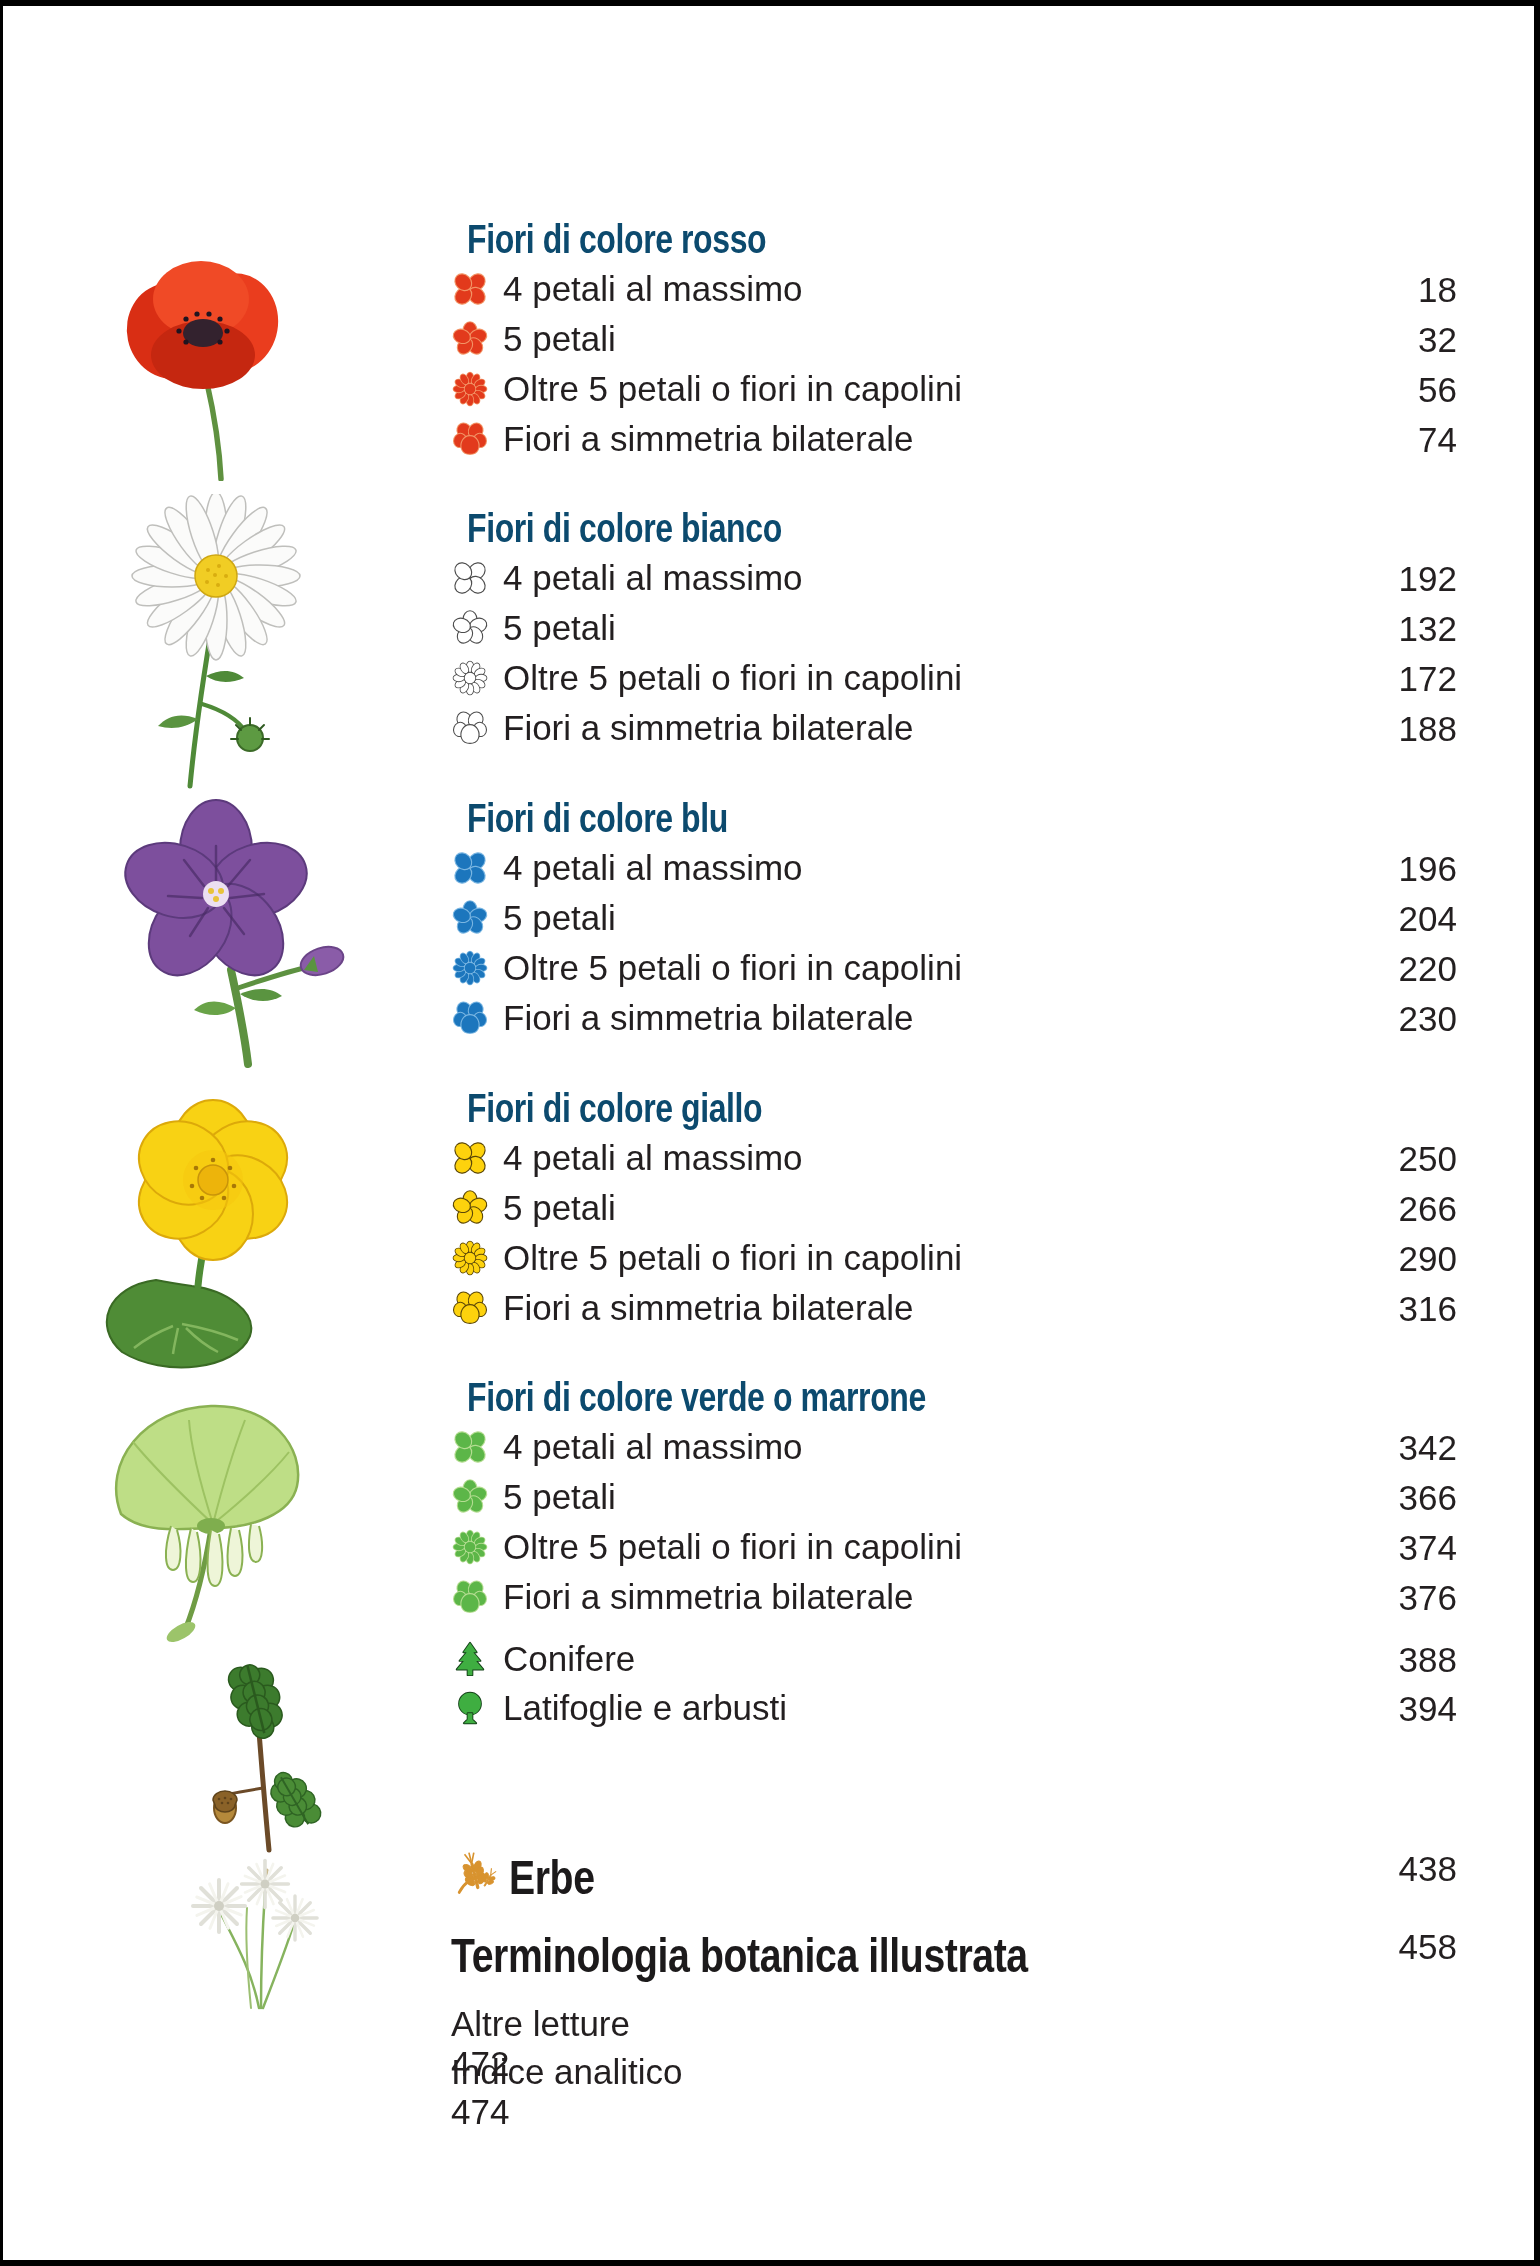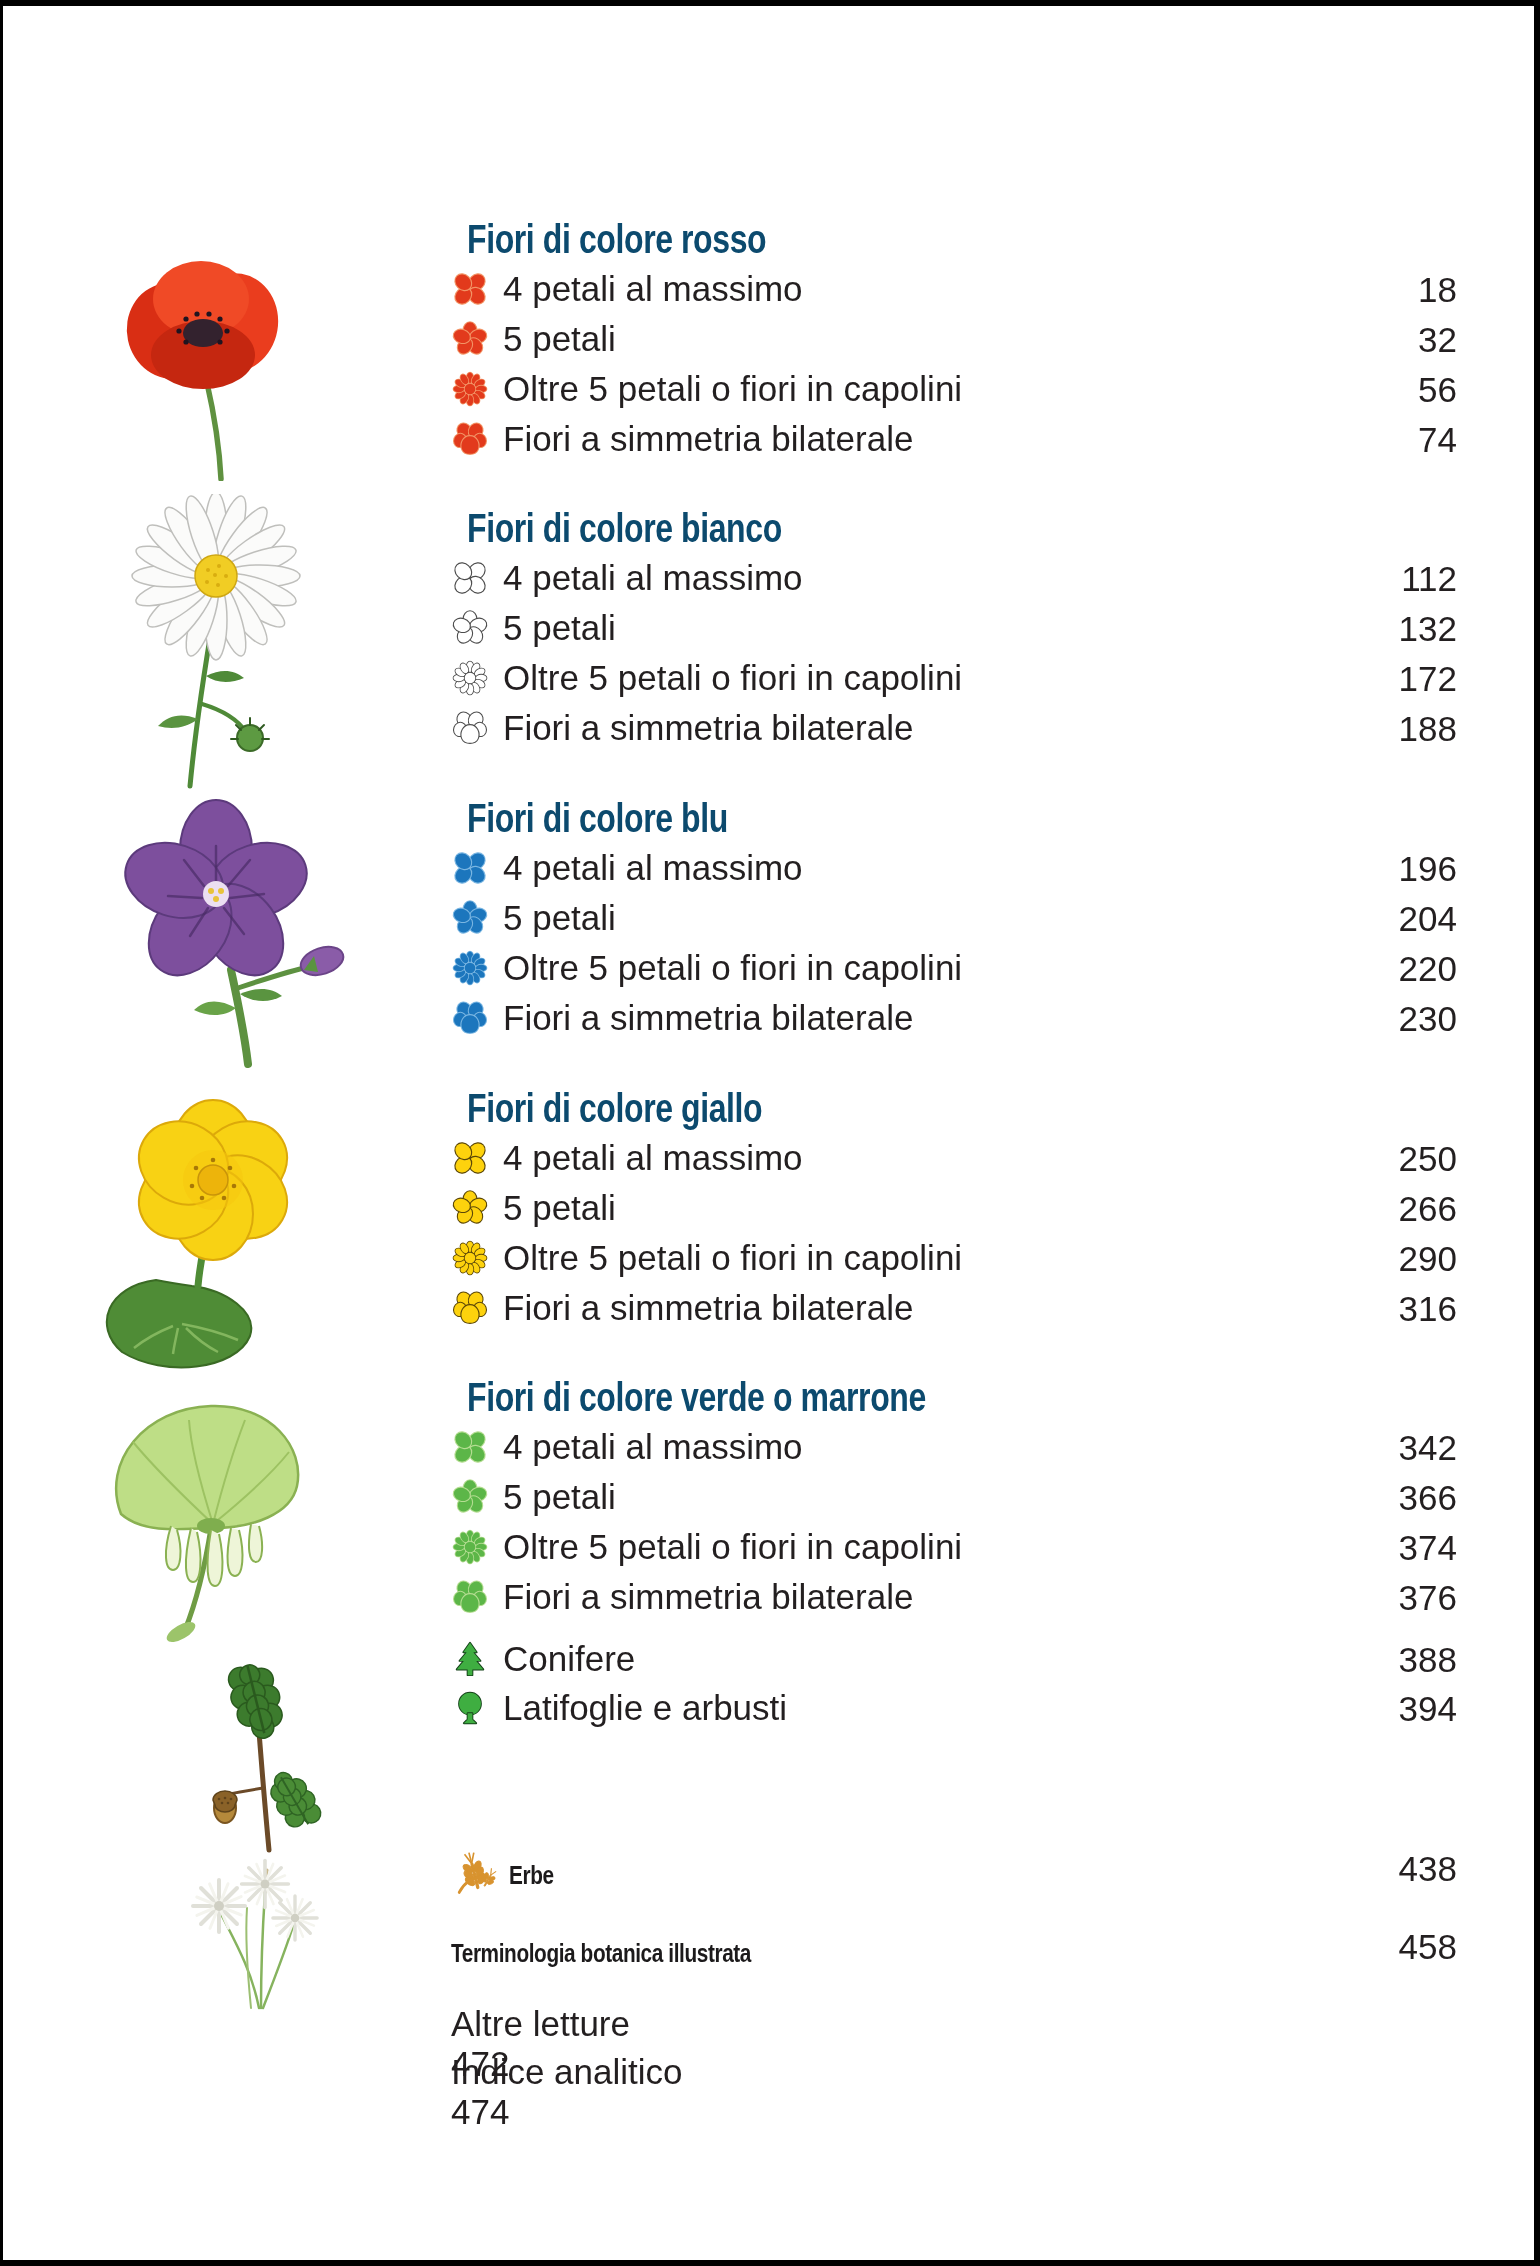--- a/index.html
+++ b/index.html
@@ -20,21 +20,21 @@
   .row{display:flex;align-items:flex-start;height:50px;}
   .row48{height:48px;flex-direction:column;}
   .ic{width:38px;height:38px;margin-right:14px;flex:0 0 auto;}
   .ic svg{width:100%;height:100%;display:block;fill:var(--fill,#888);stroke:var(--stroke,#555);}
   .ic svg *{paint-order:stroke;stroke-linejoin:round;stroke-linecap:round;}
   .ic-big{width:47px;height:47px;margin-right:11px;flex:0 0 auto;}
   .ic-big svg{width:100%;height:100%;display:block;}
   .tree-ic svg{fill:var(--tree-fill,#3fae41);stroke:var(--tree-stroke,#16421a);}
   .wheat-ic svg{fill:var(--wheat,#d8932f);stroke:var(--wheat,#d8932f);}
   .lbl{font-size:35px;flex:1 1 auto;line-height:1.1;}
-  .lbl-bold{font-size:26px;font-weight:700;flex:1 1 auto;color:#1c1a1b;margin-top:11px;}
+  .lbl-bold{font-size:49px;font-weight:700;flex:1 1 auto;color:#1c1a1b;}
   .pg{font-size:35px;text-align:right;flex:0 0 auto;}
   .illus{position:absolute;}
   .illus svg{display:block;width:100%;height:100%;}
 </style>
 </head>
 <body>
 
 <div class="page">
 
   <svg width="0" height="0" style="position:absolute" aria-hidden="true">
@@ -411,21 +411,21 @@
 
   <div class="sec" style="top: 502px; --fill: #ffffff; --stroke: #4d4d4d;">
     <h2 class="sec-title"><span class="cond">Fiori di colore bianco</span></h2>
     <div class="row">
       <span class="ic">
           <svg viewBox="0 0 40 40">
             <use href="#fl4"></use>
           </svg>
         </span>
       <span class="lbl">4 petali al massimo</span>
-      <span class="pg">112</span>
+      <span class="pg">192</span>
     </div>
     <div class="row">
       <span class="ic">
           <svg viewBox="0 0 40 40">
             <use href="#fl5"></use>
           </svg>
         </span>
       <span class="lbl">5 petali</span>
       <span class="pg">132</span>
     </div>

